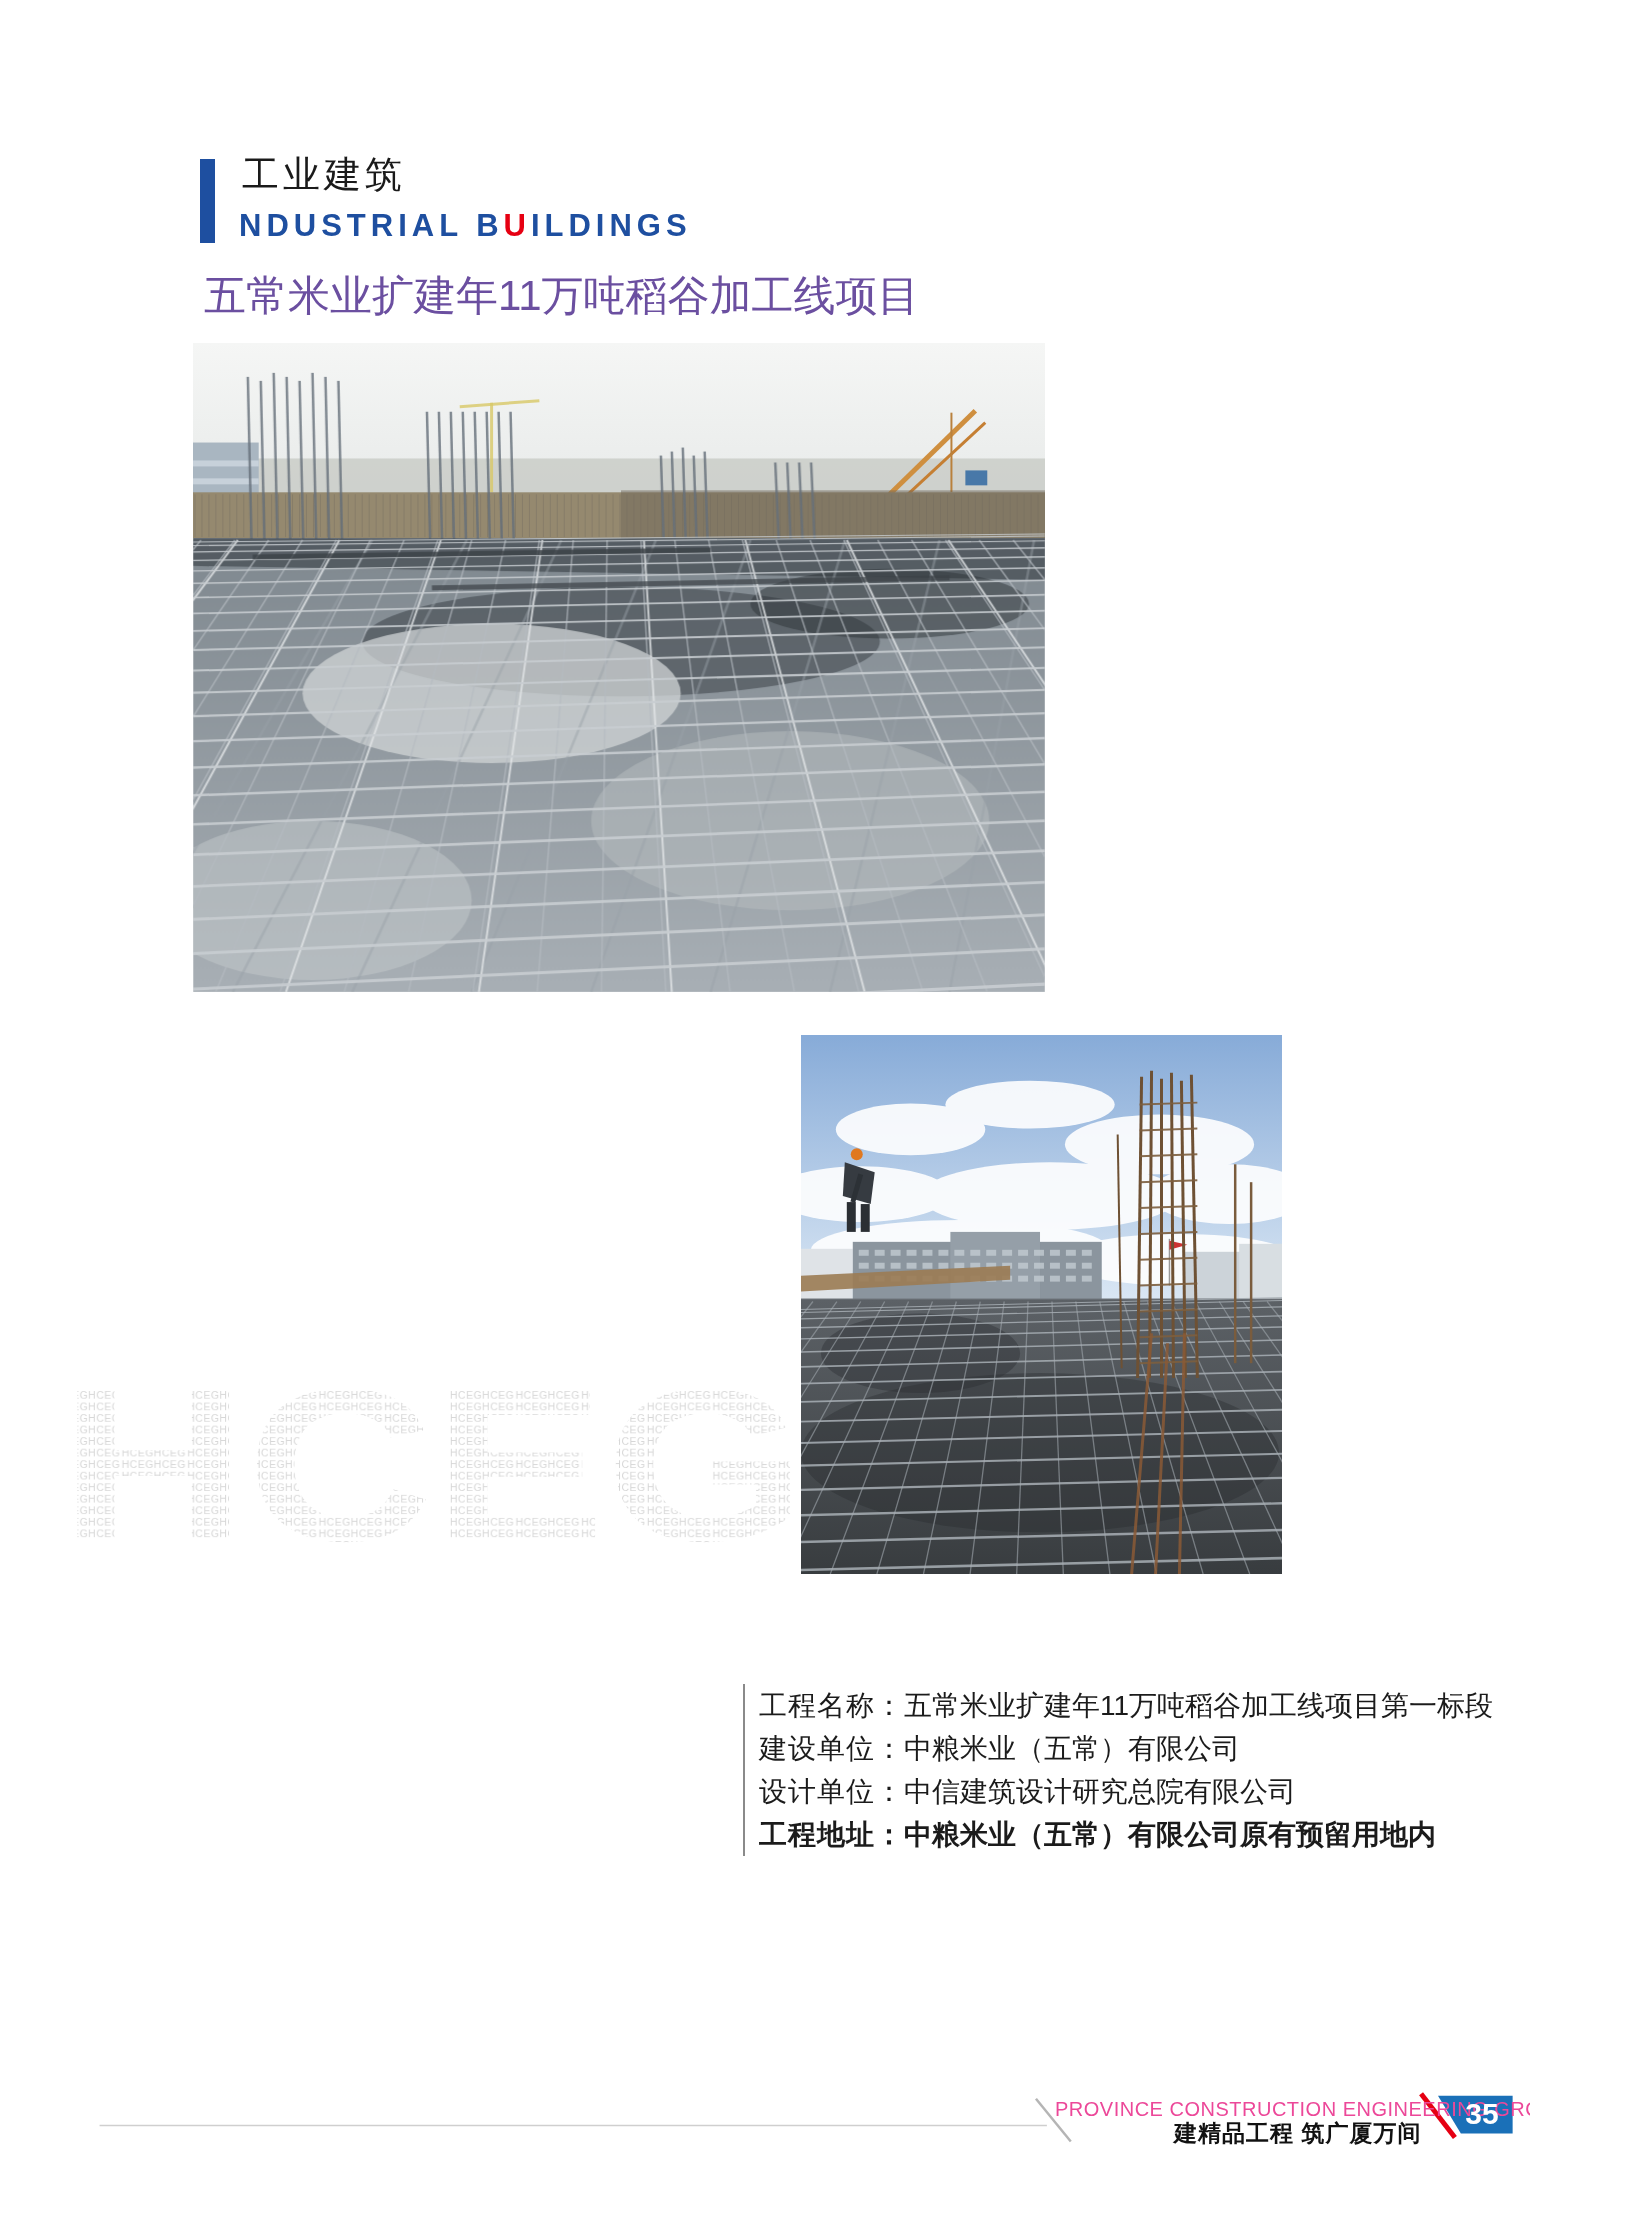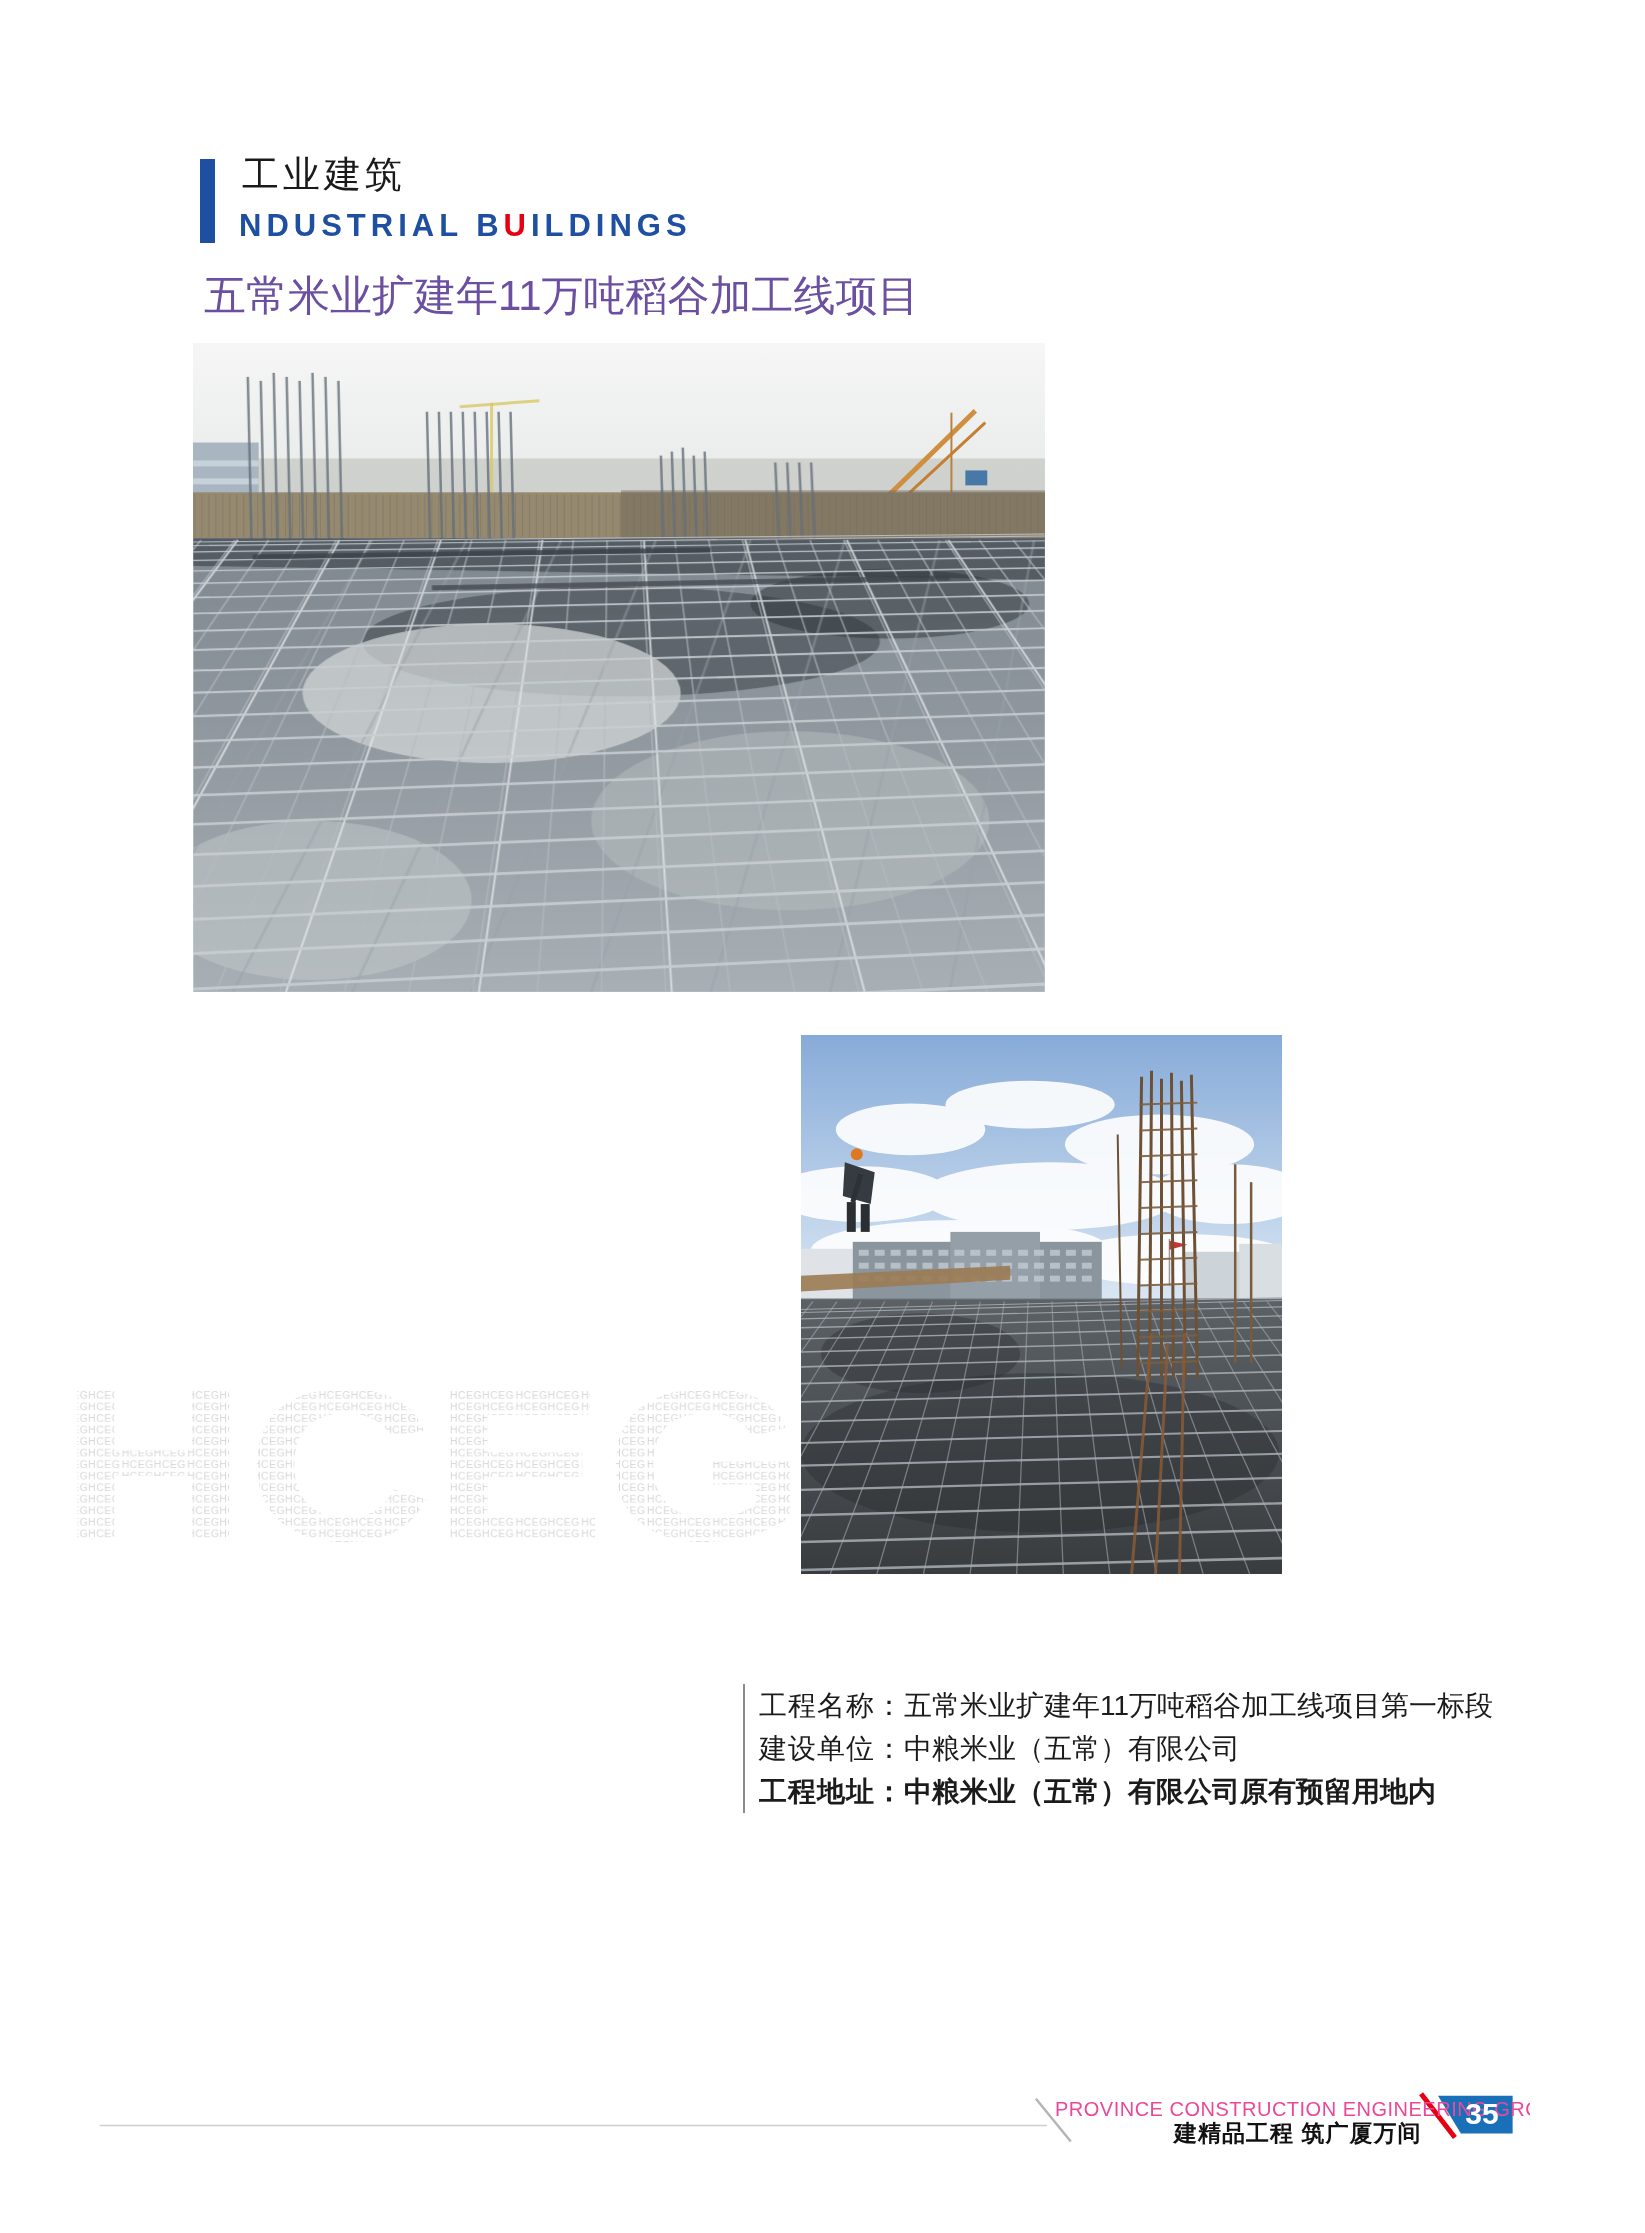--- a/index.html
+++ b/index.html
@@ -492,20 +492,21 @@
         <line x1="352" y1="300" x2="332" y2="542"></line>
           <line x1="368" y1="310" x2="356" y2="542"></line>
         <line x1="385" y1="300" x2="380" y2="542"></line>
       </g>
     </svg>
   </div>
 
   <div class="details">
     <div class="row"><span class="lbl">工程名称：</span><span>五常米业扩建年11万吨稻谷加工线项目第一标段</span></div>
     <div class="row"><span class="lbl">建设单位：</span><span>中粮米业（五常）有限公司</span></div>
+    <div class="row"><span class="lbl">设计单位：</span><span>中信建筑设计研究总院有限公司</span></div>
     <div class="row bold"><span class="lbl">工程地址：</span><span>中粮米业（五常）有限公司原有预留用地内</span></div>
   </div>
 
   <svg class="decor" viewBox="0 0 1654 2245">
     <line x1="100" y1="2136" x2="1052" y2="2136" stroke="#cfcfcf" stroke-width="1.5"></line>
     <line x1="1041" y1="2109" x2="1076" y2="2152" stroke="#b5b5b5" stroke-width="2.5"></line>
     <line x1="1428" y1="2104" x2="1462" y2="2148" stroke="#e60012" stroke-width="5"></line>
     <polygon points="1445,2106 1520,2106 1520,2144 1468,2144" fill="#1a70b8"></polygon>
   </svg>
   <div class="f-en">PROVINCE CONSTRUCTION ENGINEERING GROUP</div>

